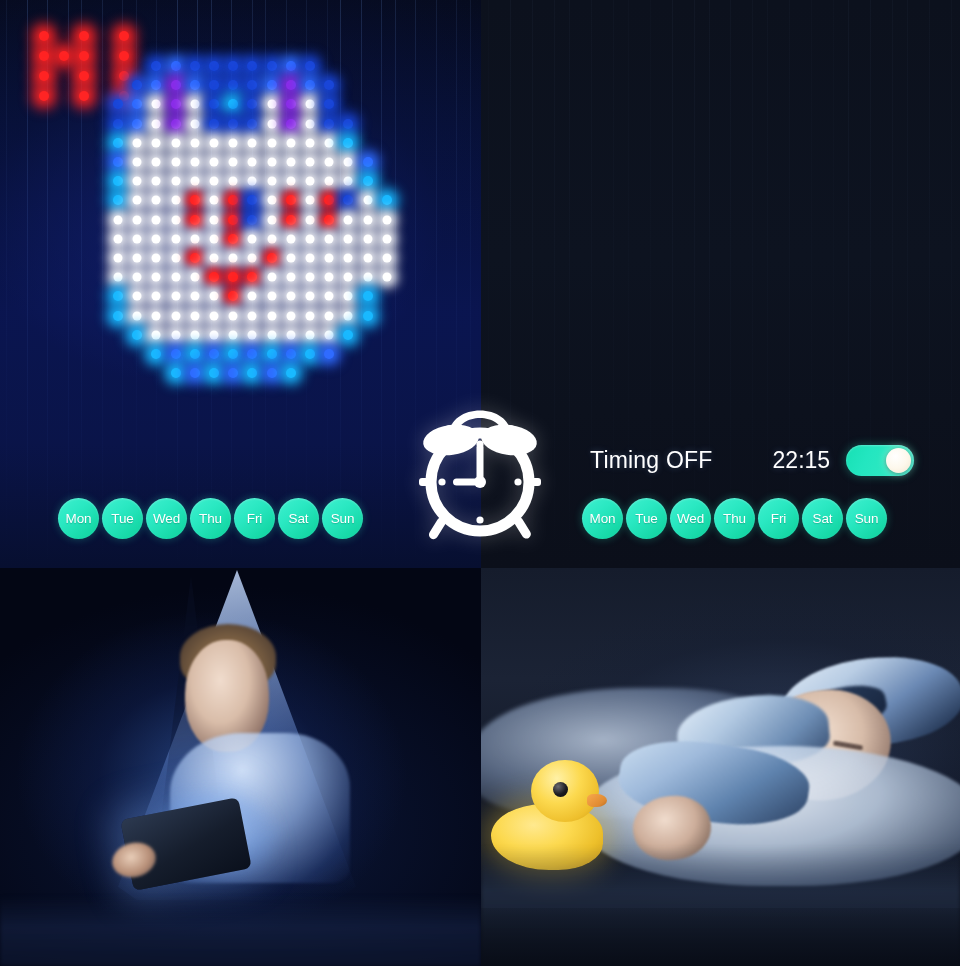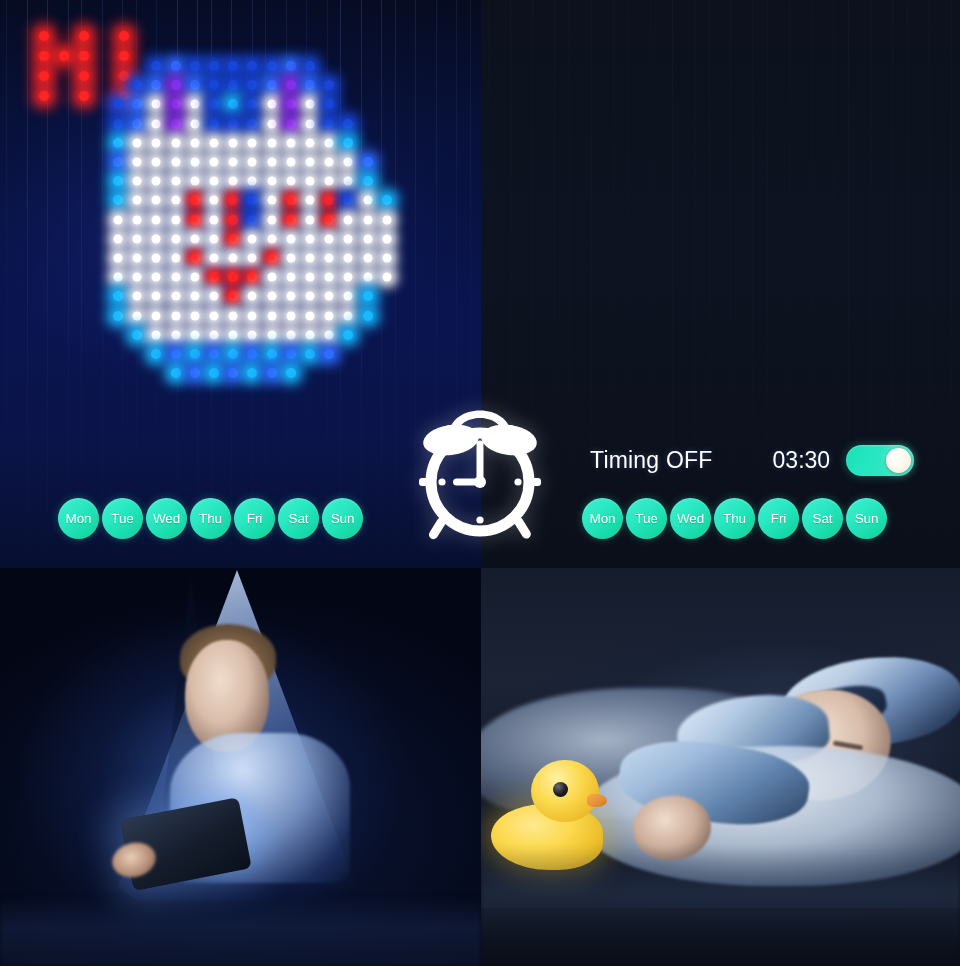--- a/index.html
+++ b/index.html
@@ -560,21 +560,21 @@
             <span class="day-pill" style="pointer-events: auto;">Thu</span>
             <span class="day-pill" style="pointer-events: auto;">Fri</span>
             <span class="day-pill" style="pointer-events: auto;">Sat</span>
             <span class="day-pill" style="pointer-events: auto;">Sun</span>
           </div>
       </div>
 
       <div class="timing-block timing-right">
         <div class="timing-row">
           <span class="timing-label">Timing OFF</span>
-          <span class="timing-time">03:30</span>
+          <span class="timing-time">22:15</span>
           <span class="switch" style="pointer-events:auto;">
             <span class="knob"></span>
           </span>
         </div>
         <div class="days" id="days-off">
             <span class="day-pill" style="pointer-events: auto;">Mon</span>
             <span class="day-pill" style="pointer-events: auto;">Tue</span>
             <span class="day-pill" style="pointer-events: auto;">Wed</span>
             <span class="day-pill" style="pointer-events: auto;">Thu</span>
             <span class="day-pill" style="pointer-events: auto;">Fri</span>

